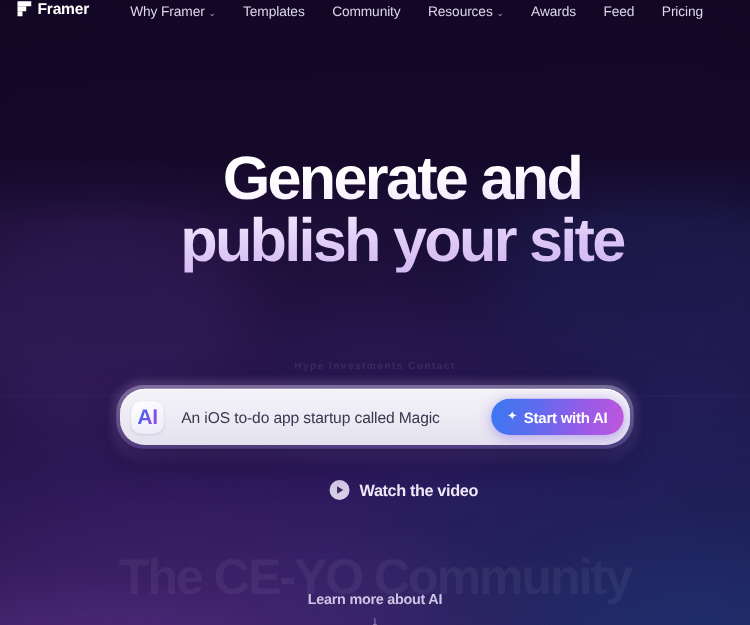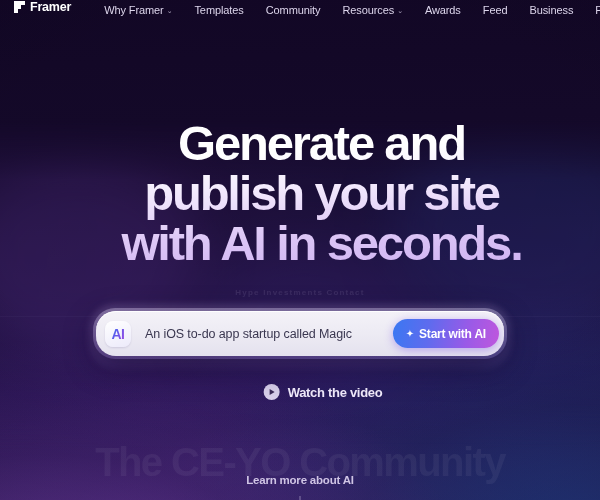--- a/index.html
+++ b/index.html
@@ -116,21 +116,21 @@
     padding:0 5px 0 9px;
     box-shadow:inset 0 1px 0 rgba(255,255,255,0.9);
   }
   .ai-chip {
     width:26px; height:26px; border-radius:8px; flex:none;
     background:linear-gradient(160deg,#ffffff 0%,#eceafa 100%);
     box-shadow:0 1px 2px rgba(60,40,110,0.14);
     display:flex; align-items:center; justify-content:center;
   }
   .ai-chip span {
-    font-size:14px; font-weight:800; letter-spacing:-0.4px;
+    font-size:17px; font-weight:800; letter-spacing:-0.4px;
     background:linear-gradient(120deg,#2f6df0 0%,#6a56ea 50%,#a04ae0 100%);
     -webkit-background-clip:text; background-clip:text;
     -webkit-text-fill-color:transparent; color:transparent;
   }
   .prompt-input {
     flex:1; border:0; outline:0; background:transparent;
     font-family:"Liberation Sans", sans-serif;
     font-size:12.5px; color:#3a3750; font-weight:500;
     padding:0 10px 0 14px; letter-spacing:-0.1px;
   }
@@ -228,34 +228,30 @@
         <span>Resources</span>
         <span class="caret">⌄</span>
       </div>
       <div class="nav-link">
         <span>Awards</span>
       </div>
       <div class="nav-link">
         <span>Feed</span>
       </div>
       <div class="nav-link">
-        <span>Business</span>
-      </div>
-      <div class="nav-link">
         <span>Pricing</span>
       </div>
     </div>
 
   </nav>
 
   <div id="hero">
     <h1 class="headline">
       <span>Generate and</span><br>
       <span>publish your site</span><br>
-      <span>with AI in seconds.</span>
     </h1>
   </div>
 
   <div class="prompt-wrap">
     <div class="prompt-glow"></div>
     <div class="prompt-frame">
       <div class="prompt-bar">
 
         <div class="ai-chip">
           <span>AI</span>

